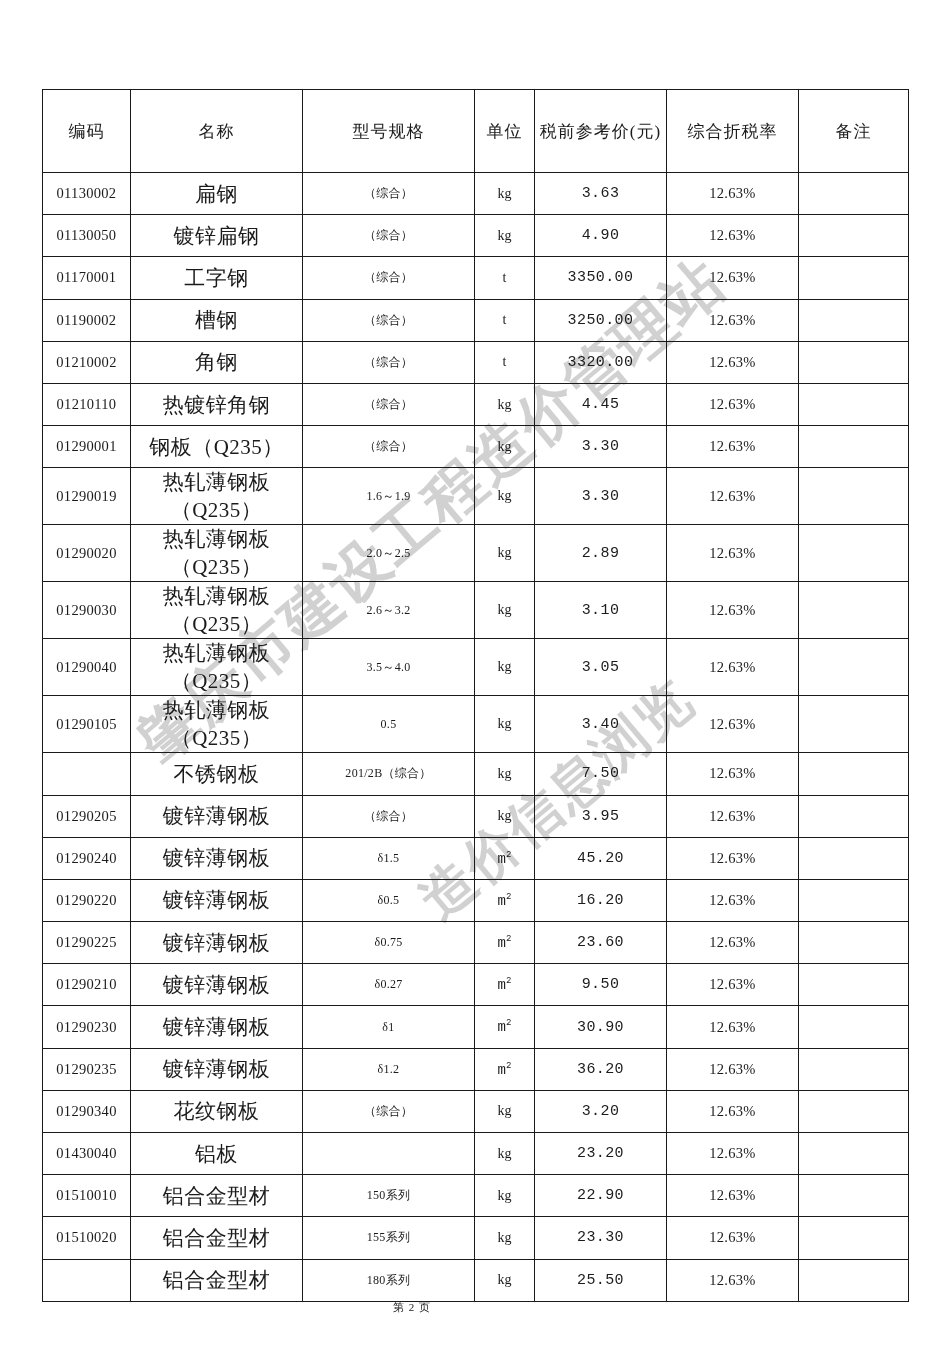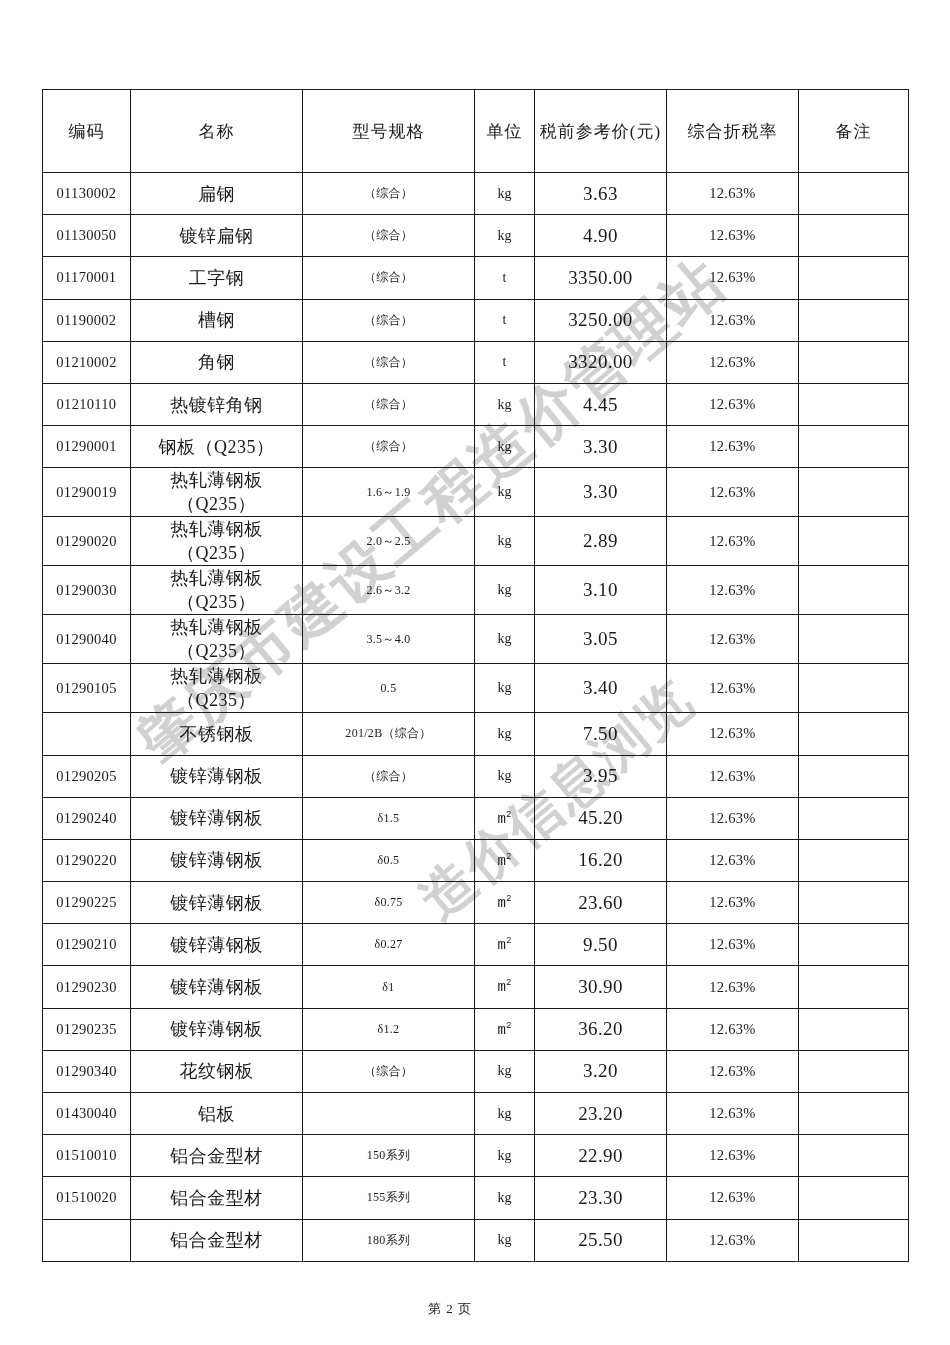--- a/index.html
+++ b/index.html
@@ -94,42 +94,41 @@
   
   col.c-code  { width: 88px; }
   col.c-name  { width: 172px; }
   col.c-spec  { width: 172px; }
   col.c-unit  { width: 60px; }
   col.c-price { width: 132px; }
   col.c-rate  { width: 132px; }
   col.c-note  { width: 110px; }
 
   td.code  { font-size: 14.5px; letter-spacing: .3px; }
-  td.name  { font-size: 18px; letter-spacing: .5px; }
+  td.name  { font-size: 21px; letter-spacing: .5px; }
   td.spec  { font-size: 12px; letter-spacing: .3px; }
   td.unit  { font-size: 14px; }
-  td.price { font-size: 19px; letter-spacing: .4px; }
+  td.price { font-size: 15px; letter-spacing: .4px; font-family: Liberation Mono, monospace; }
   td.rate  { font-size: 14.5px; letter-spacing: .3px; }
   td.note  { font-size: 14px; }
 
   .unit-sup { font-size: 14px; font-family: Liberation Mono, monospace; }
   .unit-sup sup { font-size: 9px; vertical-align: super; }
 
   
   .footer {
     position: absolute;
     left: 0;
     top: 1300px;
     width: 824px;
     text-align: center;
-    font-size: 13px;
+    font-size: 11px;
     color: #1b1b1b;
     z-index: 10;
     letter-spacing: 1px;
-    margin-left: 38px;
   }
 </style>
 </head>
 <body>
 
 <div id="page">
 
   <div class="watermark-layer">
     <div class="wm wm-a">肇庆市建设工程造价管理站</div>
     <div class="wm wm-b">造价信息浏览</div>

